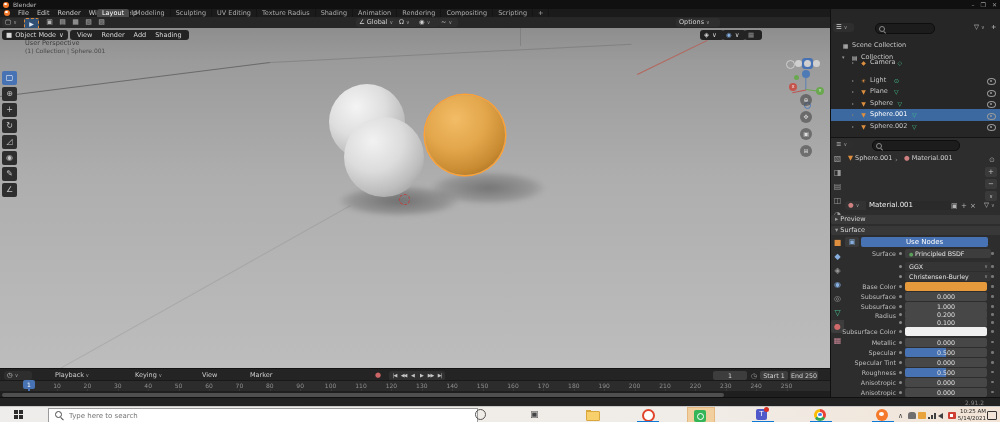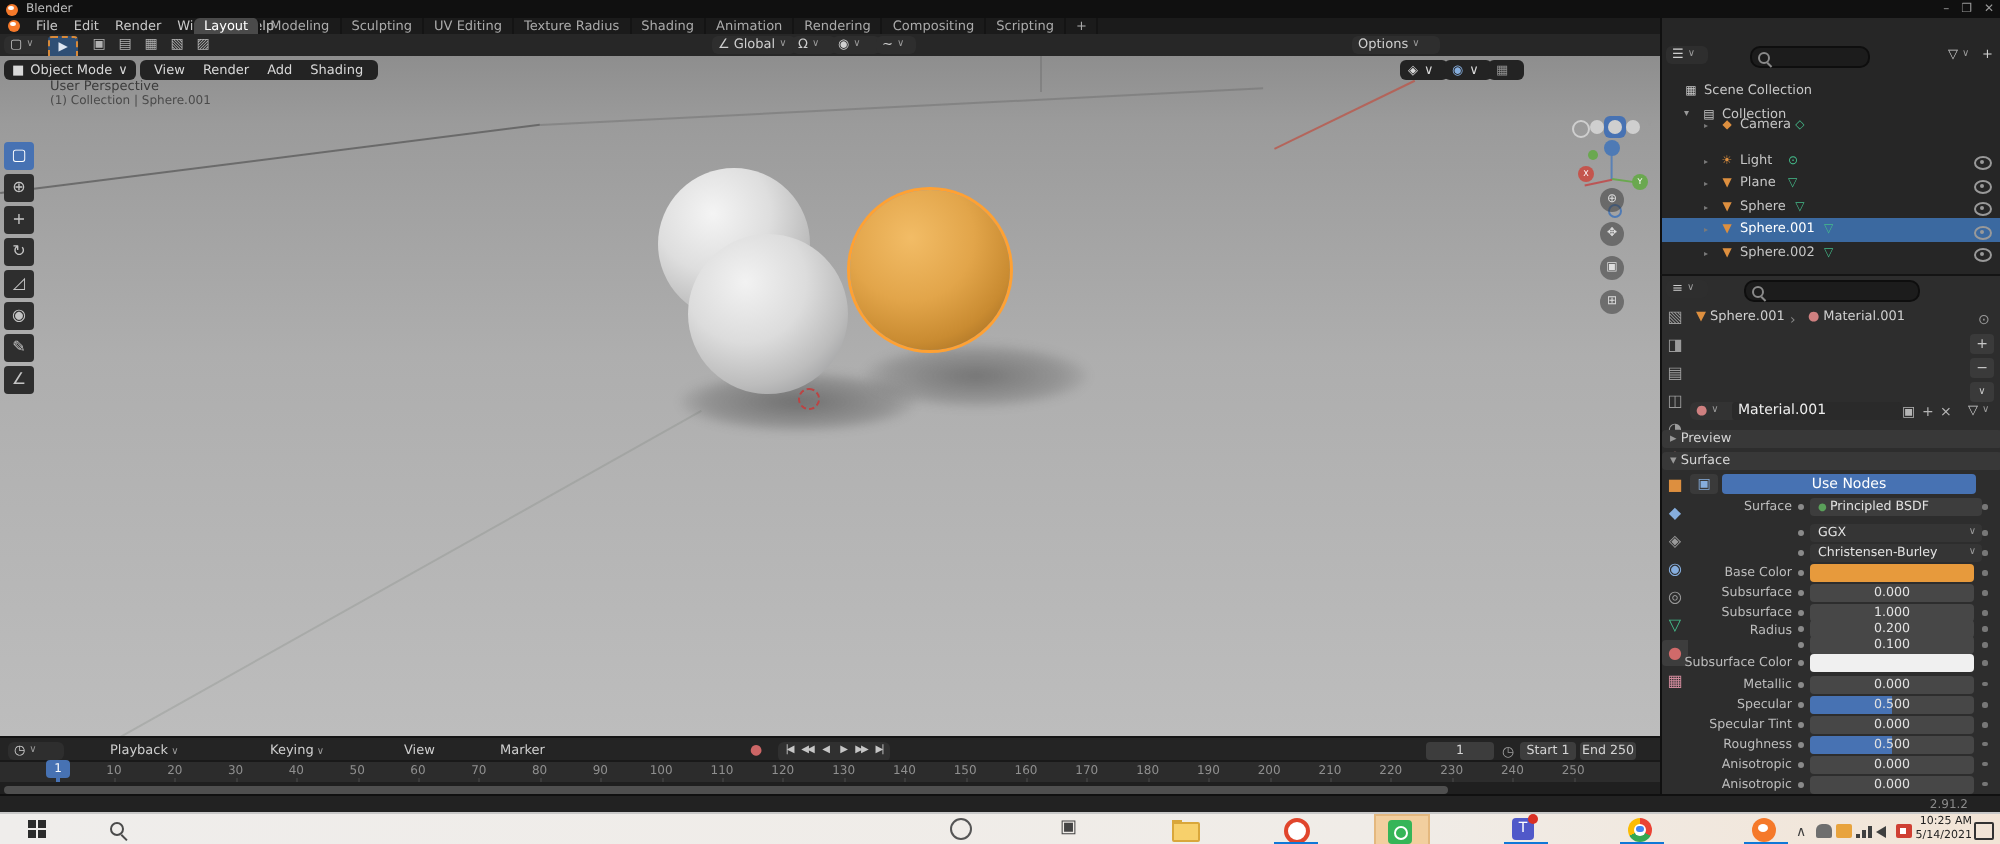--- a/index.html
+++ b/index.html
@@ -541,20 +541,21 @@
     <span class="abs" style="right:16px;">2.91.2</span>
   </div>
 
   <div class="taskbar">
     <div class="winlogo">
         <span></span>
         <span></span>
         <span></span>
         <span></span>
       </div>
+    <input class="tsearch" placeholder="Type here to search" style="">
     <span class="tmag"></span>
     <div id="apps">
         <div class="slot" style="left: 468px;">
           <div style="position: absolute; left: 7px; top: 2px; width: 9px; height: 9px; border: 1.5px solid rgb(85, 85, 85); border-radius: 50%;"></div>
         </div>
         <div class="slot" style="left: 523px;">
           <div style="position: absolute; left: 7px; top: 2px; color: rgb(68, 68, 68); font-size: 9px; line-height: 11px;">▣</div>
         </div>
         <div class="slot" style="left: 579px;">
           <div style="position: absolute; left: 7px; width: 12px; height: 8px; top: 4px; background: rgb(247, 208, 107); border: 1px solid rgb(217, 167, 59); border-radius: 1px;"></div>

